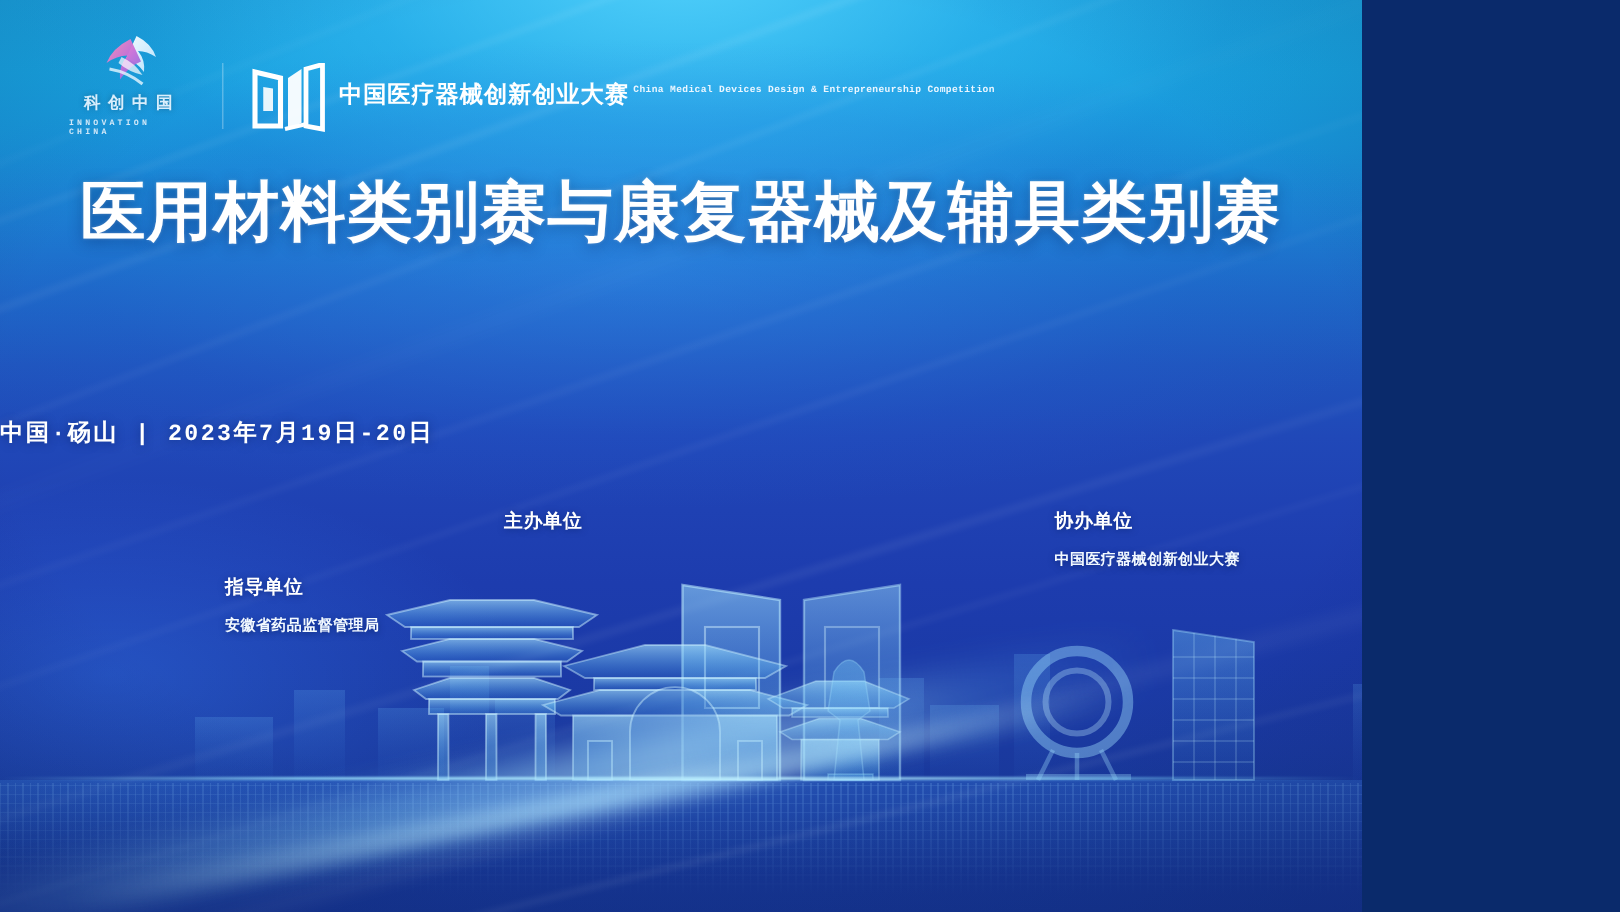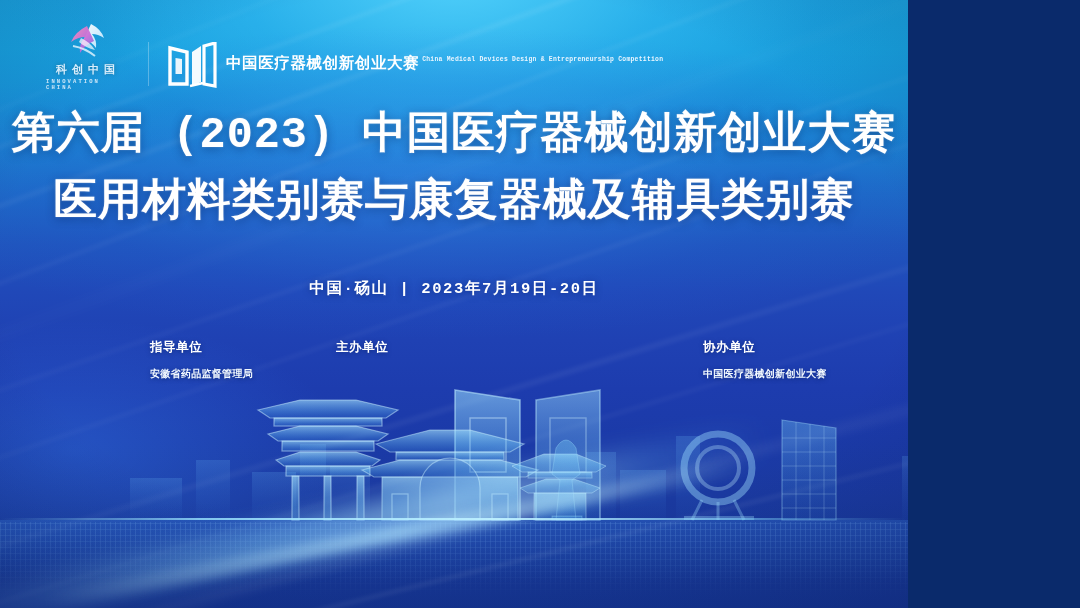--- a/index.html
+++ b/index.html
@@ -118,29 +118,29 @@
   
   .title-wrap{position:absolute;left:0;top:108px;width:100%;text-align:center;}
   .title-line{
     color:#ffffff;font-weight:900;letter-spacing:1px;line-height:1.30;
     font-size:43px;white-space:nowrap;
     text-shadow:0 2px 10px rgba(5,30,95,.45),0 0 2px rgba(255,255,255,.35);
   }
   .t1{font-size:43.5px;}
   .t2{font-size:43.5px;margin-top:10px;text-align:center;}
   
-  .meta{position:absolute;left:0;top:278px;width:100%;text-align:center;}
+  .meta{position:absolute;left:0;top:278px;width:100%;text-align:left;}
   .meta-txt{
     display:inline-block;color:#ffffff;font-size:15.5px;font-weight:700;
     letter-spacing:1.6px;text-shadow:0 1px 6px rgba(5,30,95,.5);
   }
   
   .orgs{position:absolute;left:0;top:342px;width:100%;height:110px;}
   .org-col{position:absolute;top:0;}
-  .c1{left:150px;} .c2{left:336px;} .c3{left:543px;} .c4{left:703px;}
+  .c1{left:150px;margin-top:44px;} .c2{left:336px;} .c3{left:543px;} .c4{left:703px;}
   .org-head{
     font-size:12.5px;font-weight:700;color:#ffffff;line-height:1;
     letter-spacing:.6px;margin-bottom:11px;
     text-shadow:0 1px 4px rgba(5,30,95,.55);
   }
   .org-item{
     font-size:10px;font-weight:700;color:#f2f9ff;line-height:18.5px;
     letter-spacing:.3px;white-space:nowrap;
     text-shadow:0 1px 4px rgba(5,30,95,.55);
     text-align:center;
@@ -316,21 +316,20 @@
         </svg>
       </div>
       <div class="cm-txt">
         <div class="cm-cn">中国医疗器械创新创业大赛</div>
         <div class="cm-en">China Medical Devices Design &amp; Entrepreneurship Competition</div>
       </div>
     </div>
   </div>
 
   <div class="title-wrap">
-    <div class="title-line t1">第六届 (2023) 中国医疗器械创新创业大赛</div>
     <div class="title-line t2">医用材料类别赛与康复器械及辅具类别赛</div>
   </div>
 
   <div class="meta">
     <span class="meta-txt">中国·砀山 | 2023年7月19日-20日</span>
   </div>
 
   <div class="orgs">
     <div class="org-col c1">
       <div class="org-head">指导单位</div>

